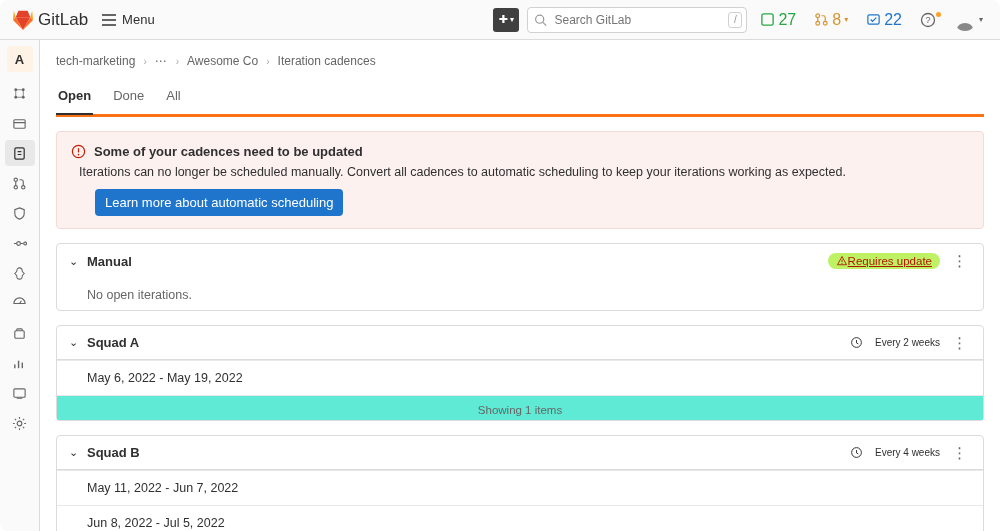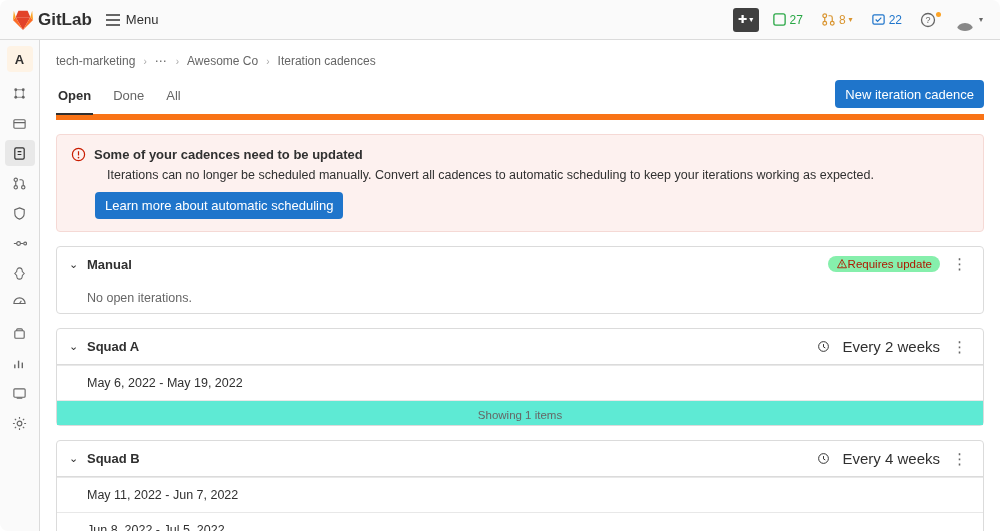--- a/index.html
+++ b/index.html
@@ -1,72 +1,72 @@
 <!DOCTYPE html>
 <html><head>
 <meta charset="utf-8">
 <style>
 * { box-sizing: border-box; margin: 0; padding: 0; }
 body { font-family: -apple-system, BlinkMacSystemFont, "Segoe UI", Helvetica, Arial, sans-serif; font-size: 13px; color: #303030; background: #fff; width: 1000px; height: 531px; overflow: hidden; border-radius: 8px; }
 
 
 .header { height: 40px; border-bottom: 1px solid #dbdbdb; background: #fafafa; display: flex; align-items: center; padding: 0 12px; gap: 8px; }
-.logo { display: flex; align-items: center; gap: 4px; font-weight: 700; font-size: 17px; }
+.logo { display: flex; align-items: center; gap: 4px; font-weight: 400; font-size: 17px; }
 .logo svg { width: 22px; height: 22px; }
 .menu-btn { display: flex; align-items: center; gap: 6px; padding: 4px 6px; cursor: pointer; color: #303030; }
 .menu-btn .ham { width: 14px; height: 12px; display: flex; flex-direction: column; justify-content: space-between; }
 .menu-btn .ham span { height: 2px; background: #666; }
 .header-spacer { flex: 1; }
 .plus-btn { width: 26px; height: 24px; background: #404040; border-radius: 3px; display: flex; align-items: center; justify-content: center; color: #fff; font-size: 11px; gap: 2px; cursor: pointer; }
 .search-wrap { position: relative; width: 220px; }
 .search-input { width: 100%; height: 26px; border: 1px solid #d1d1d1; border-radius: 4px; padding: 0 24px 0 26px; font-size: 12px; background: #fff; }
 .search-icon { position: absolute; left: 7px; top: 50%; transform: translateY(-50%); color: #999; }
 .search-slash { position: absolute; right: 5px; top: 50%; transform: translateY(-50%); width: 14px; height: 16px; border: 1px solid #d1d1d1; border-radius: 3px; font-size: 10px; text-align: center; line-height: 14px; color: #999; }
 .hdr-item { display: flex; align-items: center; gap: 3px; padding: 2px 5px; cursor: pointer; font-size: 12px; position: relative; }
-.hdr-item .count { font-size: 12px; }
+.hdr-item .count { font-size: 16px; }
 .dot-orange { width: 5px; height: 5px; background: #fca326; border-radius: 50%; position: absolute; top: 2px; right: 0; }
 .avatar { width: 22px; height: 22px; border-radius: 50%; background: #d1d1d1 radial-gradient(circle at 50% 38%, #888 0 5px, transparent 5px), #d1d1d1; position: relative; overflow: hidden; }
 .avatar::after { content: ""; position: absolute; bottom: -4px; left: 3px; width: 16px; height: 12px; background: #888; border-radius: 50% 50% 0 0; }
 
 
 .shell { display: flex; height: calc(100% - 40px); }
 .sidebar { width: 40px; border-right: 1px solid #dbdbdb; background: #fafafa; display: flex; flex-direction: column; align-items: center; padding-top: 6px; gap: 4px; }
 .side-proj { width: 26px; height: 26px; background: #fef3e5; border-radius: 4px; display: flex; align-items: center; justify-content: center; font-size: 13px; font-weight: 600; color: #303030; cursor: pointer; margin-bottom: 4px; }
 .side-ic { width: 30px; height: 26px; display: flex; align-items: center; justify-content: center; color: #666; cursor: pointer; border-radius: 4px; }
 .side-ic.active { background: #e8e8e8; color: #303030; }
 .side-ic svg { width: 15px; height: 15px; }
 
 
 .main { flex: 1; overflow-y: auto; padding: 0 16px 8px; }
 .crumbs { display: flex; align-items: center; gap: 8px; padding: 14px 0 12px; font-size: 12px; color: #666; }
 .crumbs a { color: #666; text-decoration: none; cursor: pointer; }
 .crumbs .sep { color: #aaa; font-size: 10px; }
 .crumb-dots { letter-spacing: 1px; cursor: pointer; }
 
-.tabs-row { display: flex; border-bottom: 6px solid #f97316; }
+.tabs-row { display: flex; align-items: center; border-bottom: 3px solid #f97316; }
 .tabs { display: flex; gap: 18px; }
 .tab { padding: 8px 2px 10px; cursor: pointer; font-size: 13px; color: #666; border-bottom: 2px solid transparent; margin-bottom: -1px; }
 .tab.active { color: #303030; font-weight: 600; border-bottom-color: #303030; }
 .btn-primary { margin-left: auto; background: #1f75cb; color: #fff; border: none; border-radius: 4px; padding: 6px 10px; font-size: 13px; cursor: pointer; margin-bottom: 6px; }
 
 
 .alert { background: #fdf1ef; border: 1px solid #f5d9d5; border-radius: 4px; padding: 12px 14px; margin-top: 14px; }
 .alert-head { display: flex; align-items: center; gap: 8px; font-weight: 600; font-size: 13px; color: #303030; }
-.alert-body { margin: 6px 0 10px 36px; font-size: 12.5px; color: #303030; }
+.alert-body { margin: 6px 0 10px 8px; font-size: 12.5px; color: #303030; }
 .alert .btn-primary { margin: 0 16px 0 24px; }
 
 
 .group { border: 1px solid #dbdbdb; border-radius: 4px; margin-top: 14px; }
 .group-head { display: flex; align-items: center; padding: 9px 12px; gap: 8px; border-bottom: 1px solid #dbdbdb; }
 .group:not(.has-rows) .group-head { border-bottom: none; }
 .chev { cursor: pointer; font-size: 11px; color: #303030; width: 10px; }
 .group-title { font-weight: 600; font-size: 13px; }
 .group-spacer { flex: 1; }
-.badge-warn { background: #86efac; color: #ae1800; border-radius: 10px; padding: 2px 8px; font-size: 11.5px; display: flex; align-items: center; gap: 0; }
-.freq { display: flex; align-items: center; gap: 12px; font-size: 15px; color: #303030; }
+.badge-warn { background: #bef264; color: #ae1800; border-radius: 10px; padding: 2px 8px; font-size: 11.5px; display: flex; align-items: center; gap: 0; text-decoration: underline; }
+.freq { display: flex; align-items: center; gap: 12px; font-size: 10px; color: #303030; }
 .kebab { cursor: pointer; padding: 0 4px; color: #666; font-size: 15px; line-height: 12px; }
 .group-body { padding: 10px 12px 8px 30px; font-size: 12.5px; color: #666; }
 .iter-row { padding: 10px 12px 10px 30px; border-top: 1px solid #e8e8e8; font-size: 12.5px; }
 .iter-row:first-of-type { border-top: none; }
 .show-count { text-align: center; font-size: 11.5px; color: #666; padding: 8px 0 4px; border-top: 1px solid #e8e8e8; background: #5eead4; }
 
 svg { display: block; }
 </style>
 </head>
 <body>
@@ -89,20 +89,30 @@
         <span></span>
         <span></span>
       </div>
     <span>Menu</span>
   </div>
   <div class="header-spacer"></div>
   <div class="plus-btn">
     <span>✚</span>
     <span style="font-size:8px">▾</span>
   </div>
+  <div class="search-wrap">
+    <span class="search-icon">
+      <svg width="13" height="13" viewBox="0 0 16 16">
+          <circle cx="7" cy="7" r="5" stroke="#999" stroke-width="1.5" fill="none"></circle>
+          <line x1="11" y1="11" x2="15" y2="15" stroke="#999" stroke-width="1.5"></line>
+        </svg>
+    </span>
+    <input class="search-input" placeholder="Search GitLab" style="">
+    <span class="search-slash">/</span>
+  </div>
   <div class="hdr-item">
     <svg width="15" height="15" viewBox="0 0 16 16">
         <rect x="2" y="2" width="12" height="12" rx="2" stroke="#28a745" stroke-width="1.4" fill="none"></rect>
       </svg>
     <span class="count" style="color:#28a745">27</span>
   </div>
   <div class="hdr-item">
     <svg width="15" height="15" viewBox="0 0 16 16">
         <circle cx="4" cy="4" r="2" stroke="#d99530" stroke-width="1.3" fill="none"></circle>
         <circle cx="4" cy="12" r="2" stroke="#d99530" stroke-width="1.3" fill="none"></circle>
@@ -227,21 +237,20 @@
       <span class="sep">›</span>
       <span>Iteration cadences</span>
     </div>
 
     <div class="tabs-row">
       <div class="tabs">
         <div class="tab active">Open</div>
         <div class="tab">Done</div>
         <div class="tab">All</div>
       </div>
-      <button class="btn-primary">New iteration cadence</button>
     </div>
 
     <div class="alert">
       <div class="alert-head">
         <svg width="15" height="15" viewBox="0 0 16 16">
             <circle cx="8" cy="8" r="6.5" stroke="#c91c00" stroke-width="1.3" fill="none"></circle>
             <line x1="8" y1="4.5" x2="8" y2="9" stroke="#c91c00" stroke-width="1.3"></line>
             <circle cx="8" cy="11.3" r="0.9" fill="#c91c00"></circle>
           </svg>
         <span>Some of your cadences need to be updated</span>

